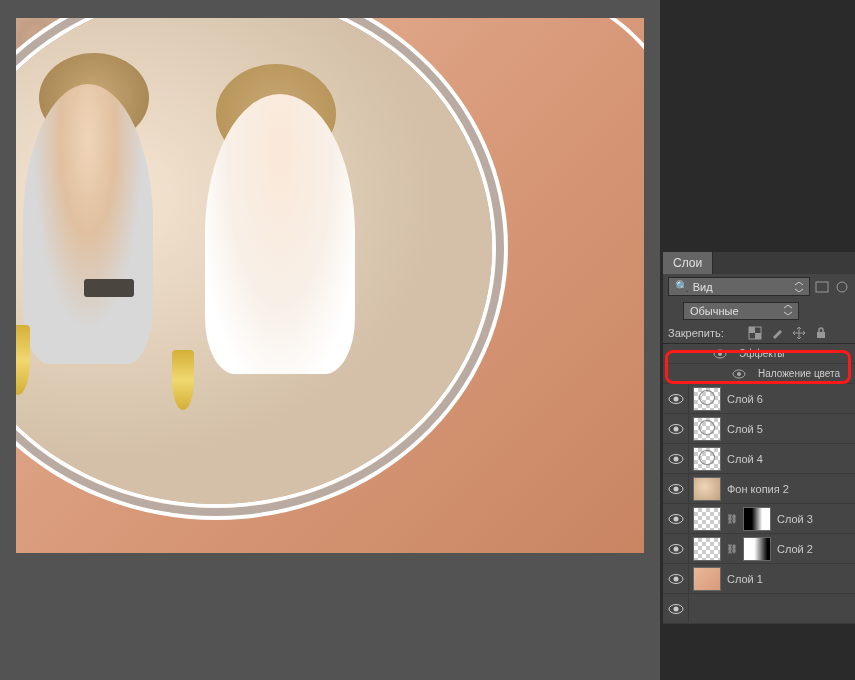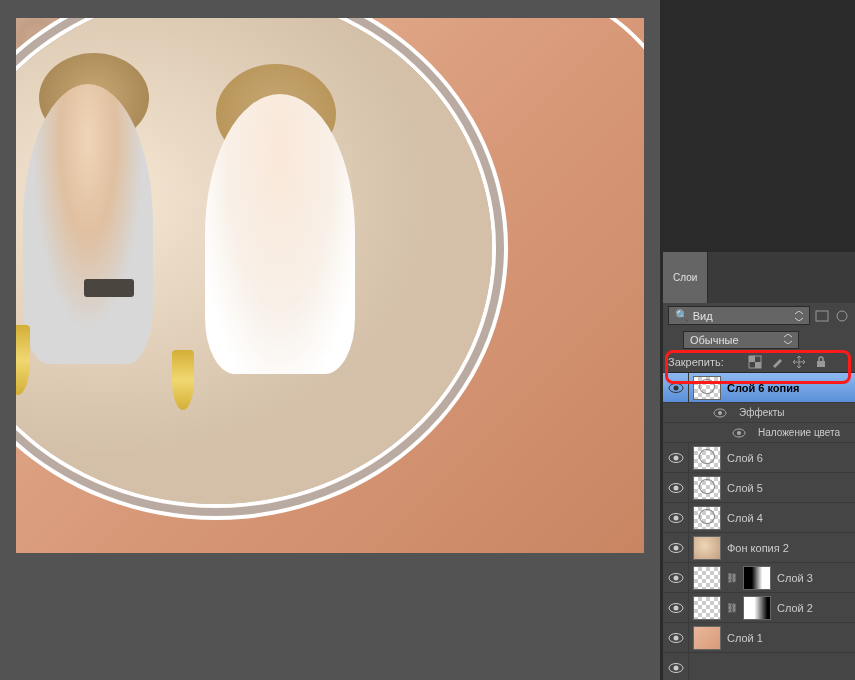--- a/index.html
+++ b/index.html
@@ -16,21 +16,21 @@
 .person2 { position: absolute; left: 48%; top: 20%; width: 150px; height: 280px; background: radial-gradient(ellipse at 50% 20%, #fae8d8 0%, #f8f0e8 50%, #fff 80%); border-radius: 50% 50% 20% 20%; }
 .person2-hair { position: absolute; left: 50%; top: 14%; width: 120px; height: 100px; background: radial-gradient(circle, #c8a878 0%, #b89558 80%); border-radius: 50%; }
 .glass1 { position: absolute; left: 12%; top: 65%; width: 24px; height: 70px; background: linear-gradient(180deg, #d4af37 0%, #f0d870 50%, #d4af37 100%); border-radius: 4px 4px 50% 50%; }
 .glass2 { position: absolute; left: 42%; top: 70%; width: 22px; height: 60px; background: linear-gradient(180deg, #d4af37 0%, #f0d870 50%, #d4af37 100%); border-radius: 4px 4px 50% 50%; }
 .swoosh { position: absolute; left: 280px; top: -40px; width: 400px; height: 400px; border: 4px solid #fff; border-radius: 50%; border-color: #fff transparent transparent transparent; transform: rotate(35deg); }
 .damask { position: absolute; left: 0; top: 0; width: 100px; height: 130px; background: repeating-radial-gradient(circle at 20px 20px, #8a7868 0, #9a8878 8px, #8a7868 16px); opacity: 0.4; }
 
 .panel { position: absolute; right: 0; top: 252px; width: 193px; background: #535353; color: #ccc; border-left: 1px solid #2a2a2a; }
 
 .tabs { display: flex; background: #3a3a3a; }
-.tab { padding: 20px 10px; background: #656565; color: #e0e0e0; font-size: 10px; border-right: 1px solid #2a2a2a; }
+.tab { padding: 4px 10px; background: #656565; color: #e0e0e0; font-size: 12px; border-right: 1px solid #2a2a2a; }
 
 .filter-row { padding: 3px 5px; background: #454545; display: flex; align-items: center; gap: 4px; }
 .filter-select { flex: 1; background: #656565; border: 1px solid #2a2a2a; padding: 2px 6px; color: #e0e0e0; font-size: 11px; display: flex; align-items: center; justify-content: space-between; }
 
 .blend-row { padding: 3px 20px; background: #454545; display: flex; align-items: center; }
 .blend-select { width: 116px; background: #656565; border: 1px solid #2a2a2a; padding: 2px 6px; color: #e0e0e0; font-size: 11px; display: flex; justify-content: space-between; }
 
 .lock-row { padding: 3px 5px; background: #454545; display: flex; align-items: center; gap: 24px; border-bottom: 1px solid #2a2a2a; }
 .lock-icons { display: flex; gap: 8px; }
 
@@ -141,34 +141,20 @@
         <svg width="14" height="14">
             <rect x="3" y="6" width="8" height="6" fill="#999"></rect>
             <path d="M5 6 L5 4 A2 2 0 0 1 9 4 L9 6" fill="none" stroke="#999" stroke-width="1.5"></path>
           </svg>
       </span>
     </div>
   </div>
 
   <div class="layers-list">
 
-    <div class="layer selected">
-      <div class="vis-cell">
-        <svg width="16" height="12">
-            <ellipse cx="8" cy="6" rx="7" ry="4.5" fill="none" stroke="#333" stroke-width="1"></ellipse>
-            <circle cx="8" cy="6" r="2.5" fill="#333"></circle>
-          </svg>
-      </div>
-      <div class="layer-content">
-        <div class="thumb checker">
-            <div class="thumb-img" style="border:1px solid #888;background:transparent;"></div>
-          </div>
-        <span class="layer-name">Слой 6 копия</span>
-      </div>
-    </div>
 
     <div class="effects-row">
       <span>
           <svg width="14" height="10">
             <ellipse cx="7" cy="5" rx="6" ry="4" fill="none" stroke="#aaa" stroke-width="1"></ellipse>
             <circle cx="7" cy="5" r="2" fill="#aaa"></circle>
           </svg>
         </span>
       <span>Эффекты</span>
     </div>

